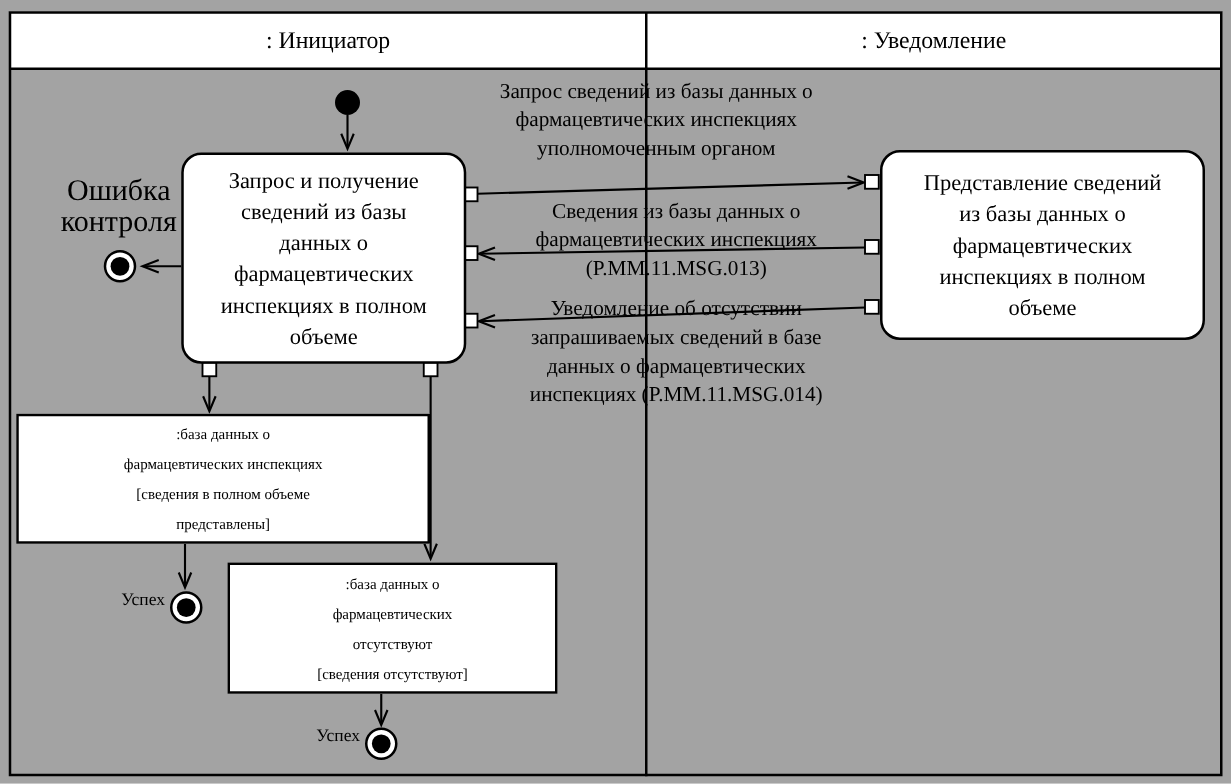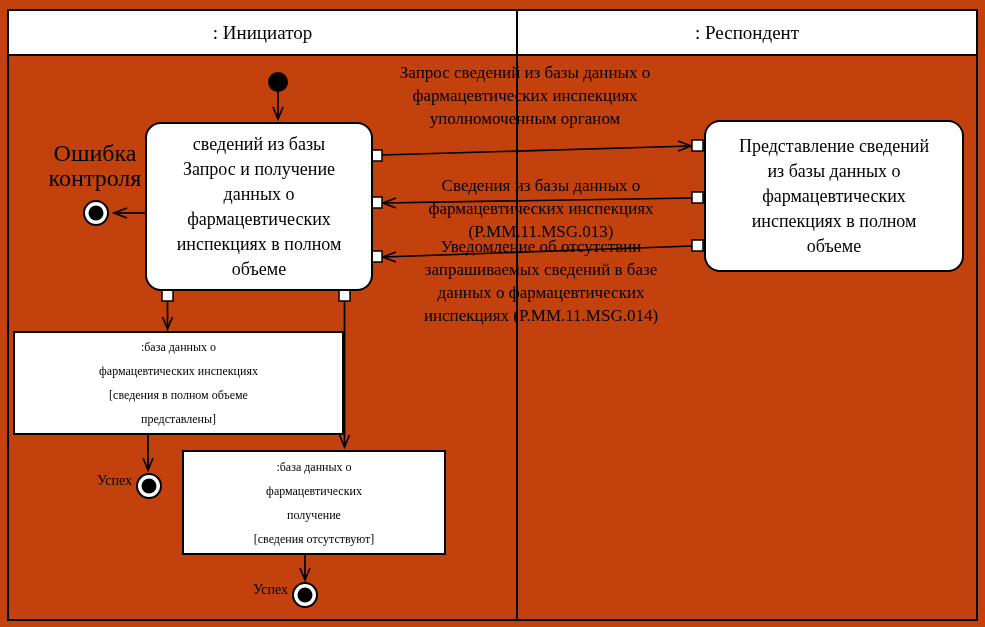--- a/index.html
+++ b/index.html
@@ -1,17 +1,17 @@
 <!DOCTYPE html>
 <html><head>
 <meta charset="utf-8">
 <style>
   html,body{margin:0;padding:0;background:#ffffff;}
   .canvas{
-    position:relative;width:985px;height:627px;background:#c2410c;
+    position:relative;width:985px;height:627px;background:#a3a3a3;
     font-family:"Liberation Serif","DejaVu Serif",serif;color:#000;
     overflow:hidden;
   }
   .abs{position:absolute;box-sizing:border-box;}
   .outer{left:7px;top:9px;width:971px;height:612px;border:2px solid #000;}
   .lane-divider{left:516px;top:9px;width:2px;height:612px;background:#000;}
   .hdr{display:flex;align-items:center;justify-content:center;
        border:2px solid #000;font-size:19px;background:#fff;}
   .hdr-l{left:7px;top:9px;width:511px;height:47px;}
   .hdr-r{left:516px;top:9px;width:462px;height:47px;}
@@ -21,21 +21,21 @@
   .action1{left:145px;top:122px;width:228px;height:169px;}
   .action2{left:704px;top:120px;width:260px;height:152px;}
   .objbox{border:2px solid #000;background:#fff;
           display:flex;flex-direction:column;align-items:center;justify-content:center;
           font-size:12px;line-height:24px;text-align:center;}
   .obj1{left:13px;top:331px;width:331px;height:104px;}
   .obj2{left:182px;top:450px;width:264px;height:105px;}
   .msg{font-size:17px;line-height:23px;text-align:center;}
   .msg .ln{white-space:nowrap;}
   .msg1{left:372px;top:61px;width:306px;}
-  .msg2{left:388px;top:157px;width:306px;margin-top:17px;}
+  .msg2{left:388px;top:157px;width:306px;}
   .msg3{left:380px;top:235px;width:322px;}
   .freelabel{font-size:24px;line-height:25px;text-align:center;}
   .err-label{left:38px;top:141px;width:114px;}
   .succ{font-size:14px;text-align:right;}
   .succ1{left:58px;top:473px;width:74px;}
   .succ2{left:214px;top:582px;width:74px;}
   svg.overlay{position:absolute;left:0;top:0;pointer-events:none;}
   .ln{white-space:nowrap;}
 </style>
 </head>
@@ -43,21 +43,21 @@
 
 <div class="canvas">
 
   <div class="abs outer"></div>
   <div class="abs lane-divider"></div>
 
   <div class="abs hdr hdr-l">
     <span>: Инициатор</span>
   </div>
   <div class="abs hdr hdr-r">
-    <span>: Респондент</span>
+    <span>: Уведомление</span>
   </div>
 
   <svg class="overlay" width="985" height="627" viewBox="0 0 985 627" fill="none" stroke="#000" stroke-width="1.7">
 
     <g>
       <circle cx="278" cy="82" r="10" fill="#000" stroke="none"></circle>
     </g>
     <g>
       <line x1="278" y1="92" x2="278" y2="118"></line>
       <polyline points="273,107 278,119 283,107"></polyline>
@@ -119,22 +119,22 @@
       <line x1="305" y1="555" x2="305" y2="578"></line>
       <polyline points="300,568 305,580 310,568"></polyline>
     </g>
     <g>
       <circle cx="305" cy="595" r="12" fill="#fff" stroke="#000" stroke-width="2"></circle>
       <circle cx="305" cy="595" r="7.5" fill="#000" stroke="none"></circle>
     </g>
   </svg>
 
   <div class="abs action action1">
+    <div class="ln">Запрос и получение</div>
     <div class="ln">сведений из базы</div>
-    <div class="ln">Запрос и получение</div>
     <div class="ln">данных о</div>
     <div class="ln">фармацевтических</div>
     <div class="ln">инспекциях в полном</div>
     <div class="ln">объеме</div>
   </div>
 
   <div class="abs action action2">
     <div class="ln">Представление сведений</div>
     <div class="ln">из базы данных о</div>
     <div class="ln">фармацевтических</div>
@@ -169,20 +169,20 @@
   <div class="abs objbox obj1">
     <div class="ln">:база данных о</div>
     <div class="ln">фармацевтических инспекциях</div>
     <div class="ln">[сведения в полном объеме</div>
     <div class="ln">представлены]</div>
   </div>
 
   <div class="abs objbox obj2">
     <div class="ln">:база данных о</div>
     <div class="ln">фармацевтических</div>
-    <div class="ln">получение</div>
+    <div class="ln">отсутствуют</div>
     <div class="ln">[сведения отсутствуют]</div>
   </div>
 
   <div class="abs succ succ1">Успех</div>
   <div class="abs succ succ2">Успех</div>
 
 </div>
 
 </body></html>

